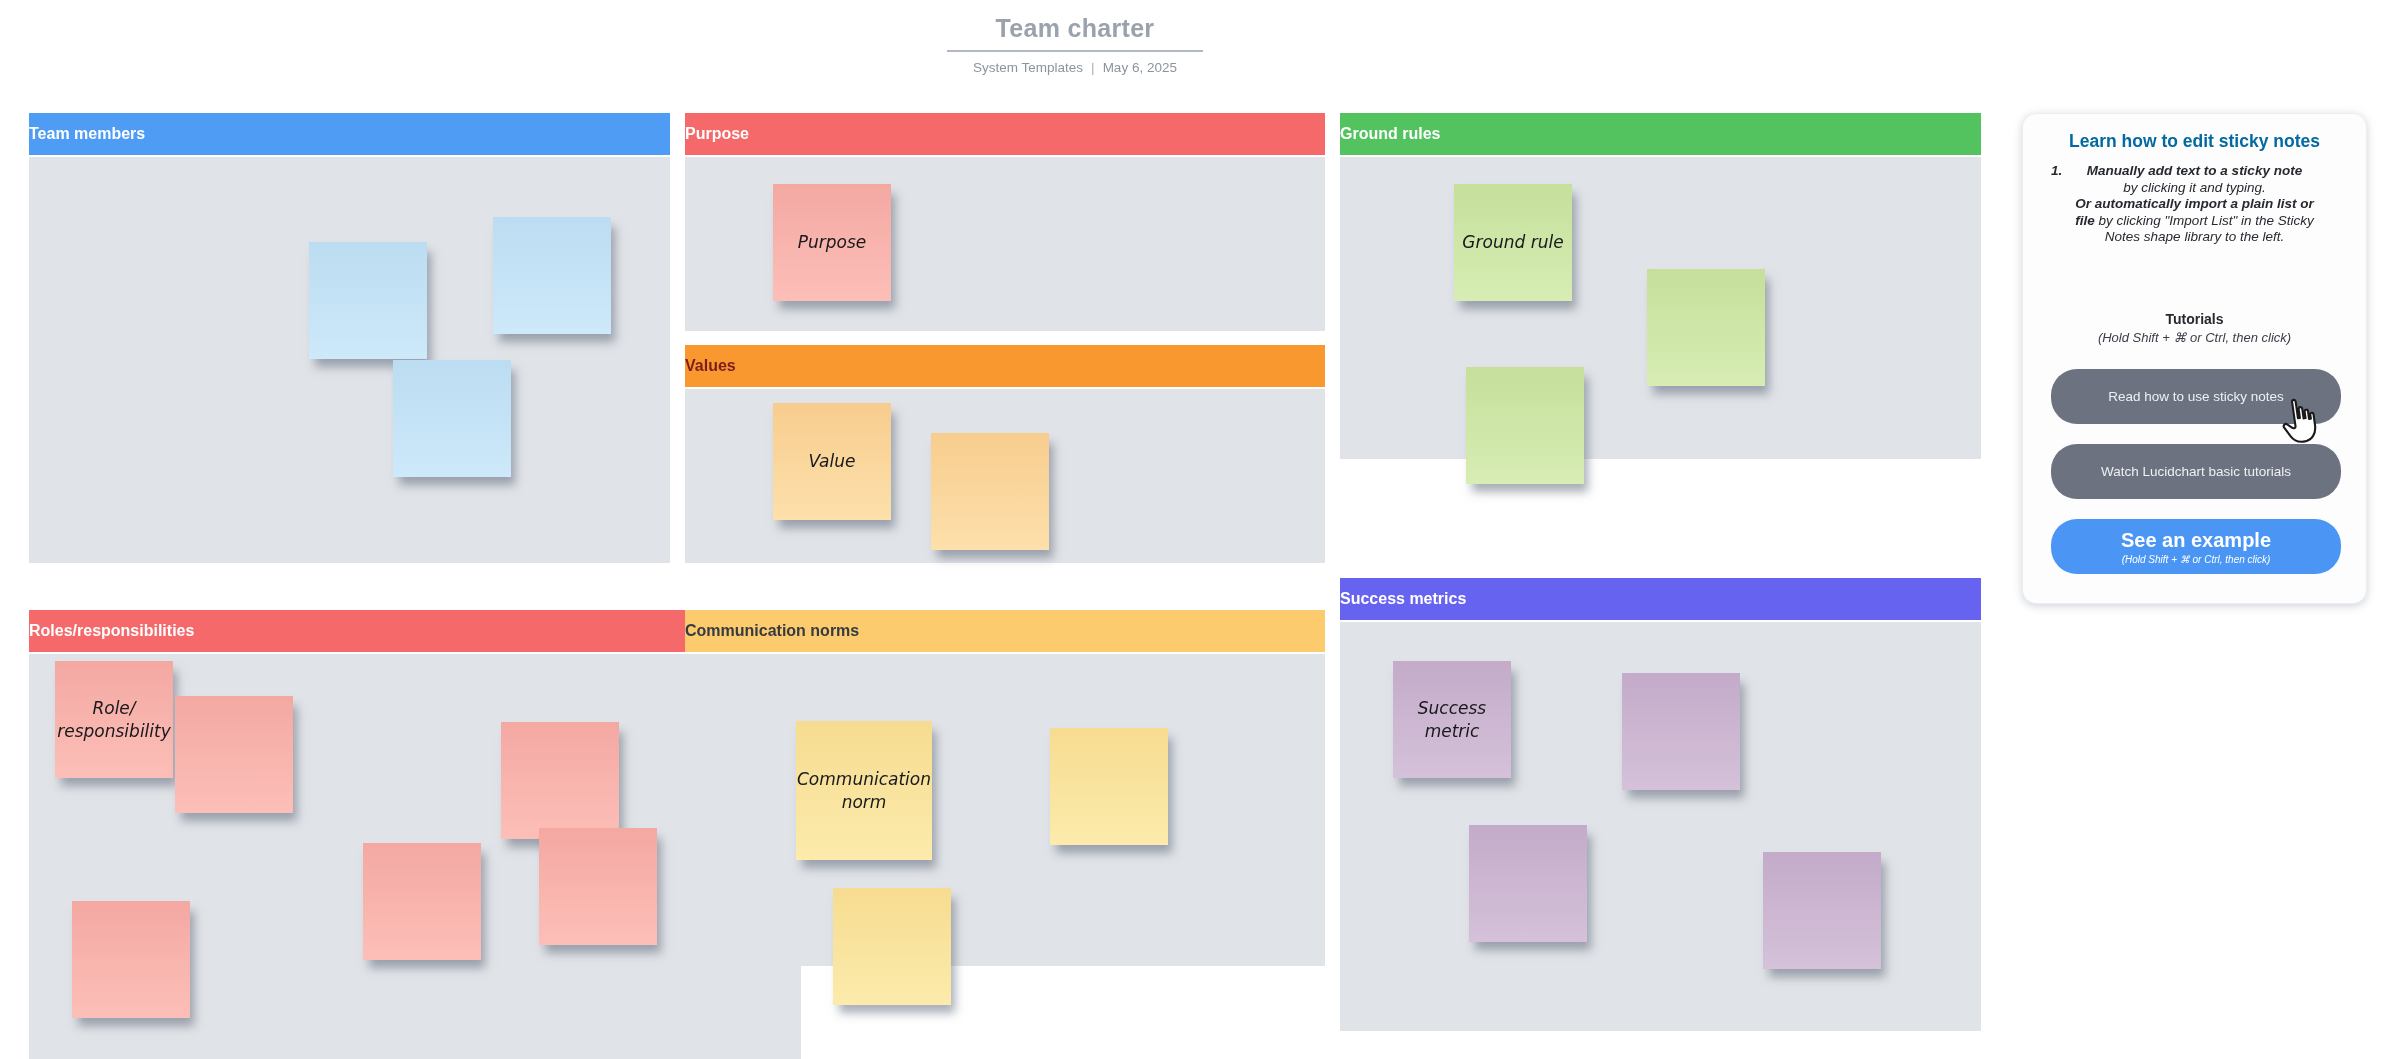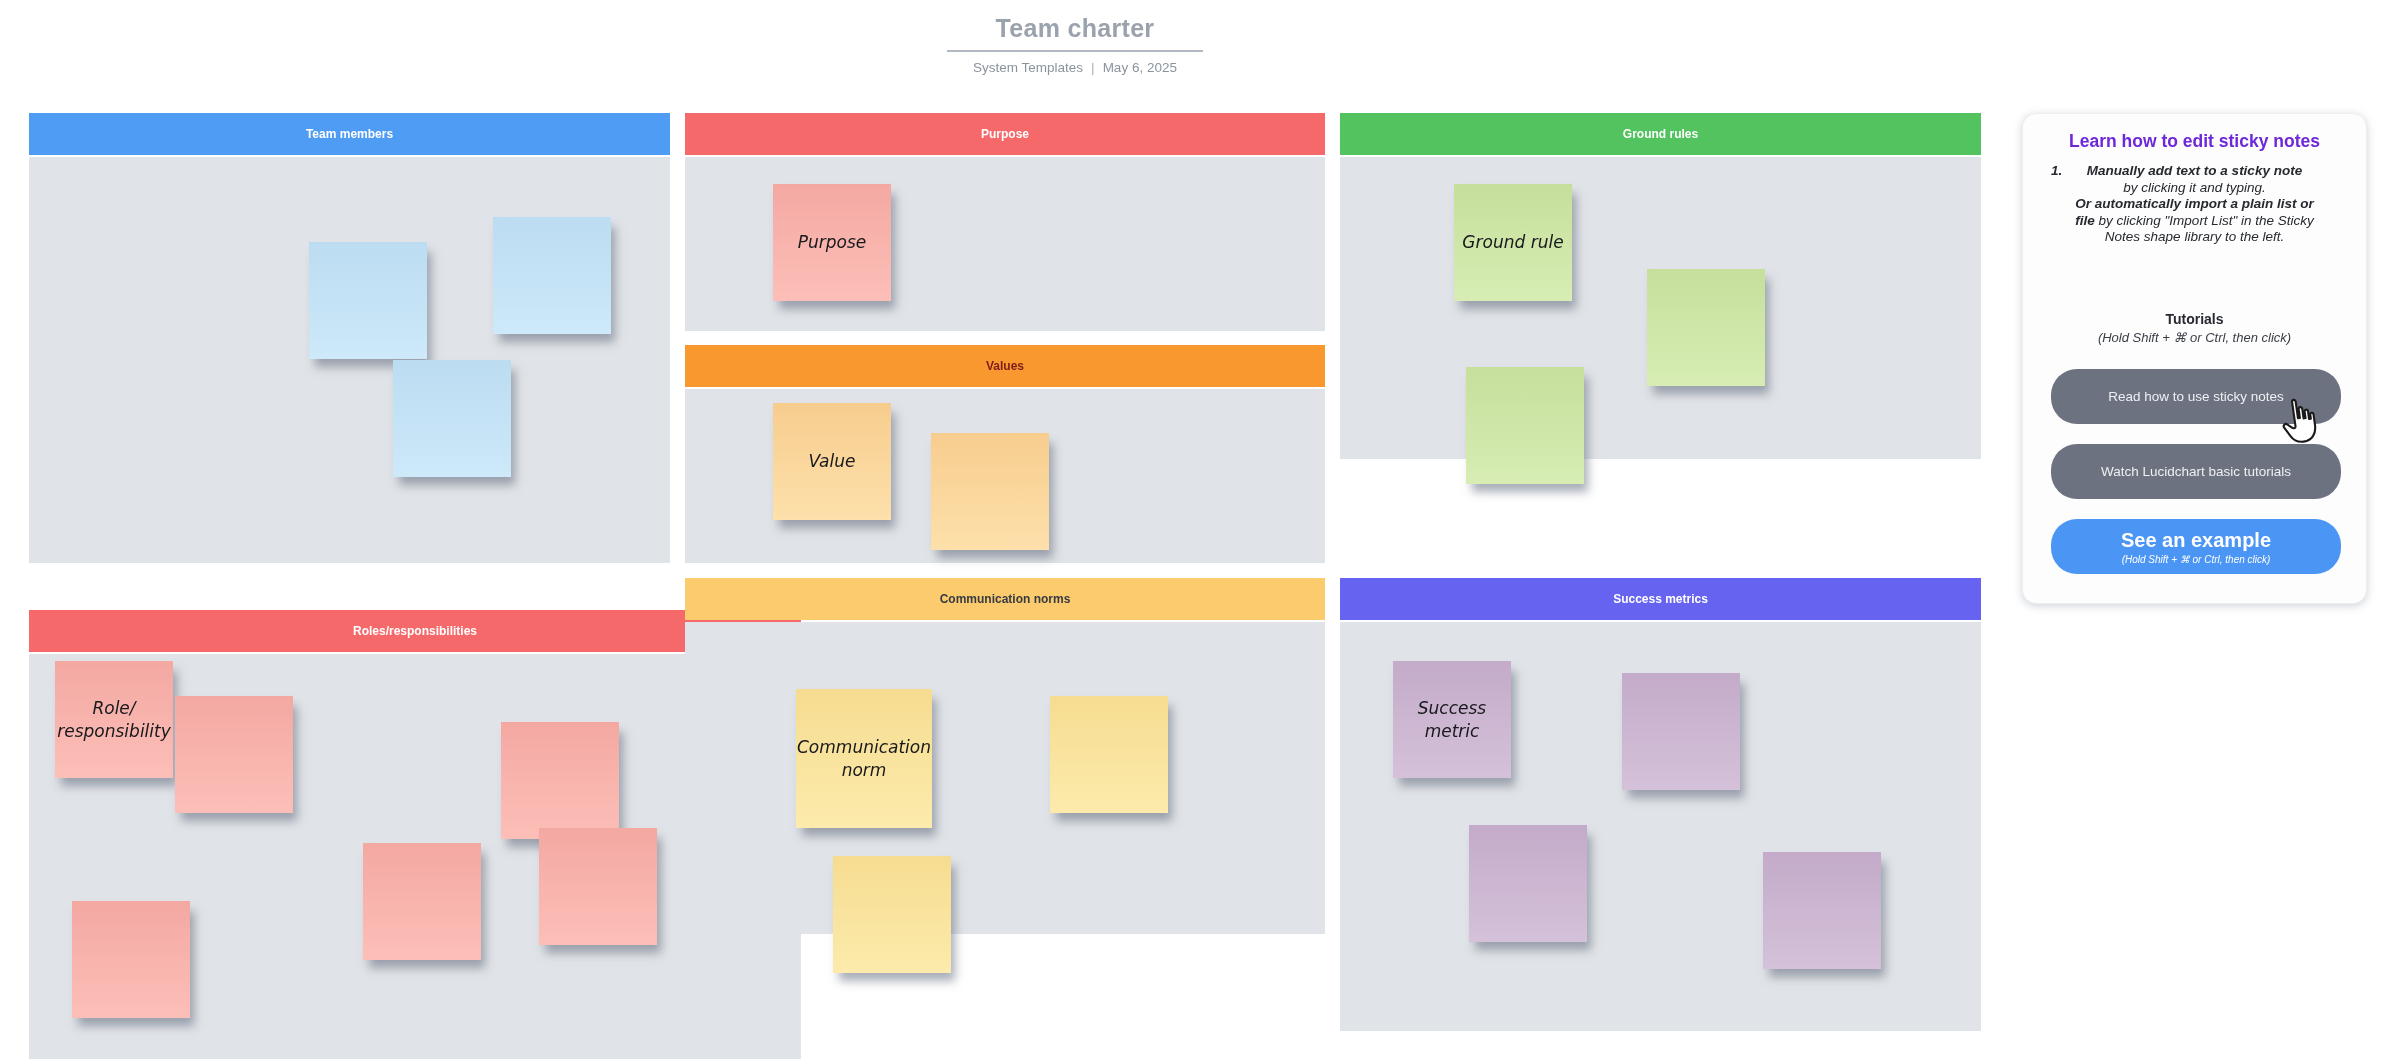--- a/index.html
+++ b/index.html
@@ -15,40 +15,40 @@
   .page-title  { font-size:25px; font-weight:bold; color:#9aa2ad; letter-spacing:.3px;
                  margin:0 0 7px 0; white-space:nowrap; }
   .title-rule  { height:0; border-bottom:2px solid #b2b9c2; }
   .page-subtitle { margin-top:8px; font-size:13.5px; color:#8b949e; white-space:nowrap; }
   .subtitle-pipe { margin:0 8px; color:#a7aeb8; }
 
   
   .panel { position:absolute; }
   .panel-header {
     position:absolute; left:0; top:0; right:0; height:42px;
-    display:flex; align-items:center; justify-content:center;
-    font-size:12px; font-weight:bold;
+    display:flex; align-items:center; justify-content:flex-start;
+    font-size:16px; font-weight:bold;
   }
   .panel-body { position:absolute; left:0; right:0; top:44px; bottom:0; background:#e0e3e7; }
   .note {
     position:absolute; display:flex; align-items:center; justify-content:center;
     text-align:center; padding:6px; line-height:1.3;
     font-style:italic; font-size:17px; color:#17191c;
     font-family:"DejaVu Sans", sans-serif;
     box-shadow:5px 9px 9px -1px rgba(85,95,115,.5);
   }
 
   
   .sidebar {
     position:absolute; left:2022px; top:113px; width:345px; height:491px;
     background:#fdfdfe; border:1px solid #eceef1; border-radius:14px;
     box-shadow:0 2px 8px rgba(120,130,145,.35);
   }
   .sb-title { position:absolute; top:17px; left:0; width:100%; text-align:center;
-              font-size:17.5px; font-weight:bold; color:#6d28d9; }
+              font-size:17.5px; font-weight:bold; color:#0369a1; }
   .sb-instructions { position:absolute; top:49px; left:18px; right:18px; text-align:center;
                      font-size:13.5px; font-style:italic; color:#26292e; line-height:16.5px; }
   .sb-step-number { position:absolute; left:10px; top:0; font-weight:bold; }
   .bold { font-weight:bold; }
   .sb-tutorials { position:absolute; top:197px; left:0; width:100%; text-align:center;
                   font-size:14px; font-weight:bold; color:#26292e; }
   .sb-hint { position:absolute; top:216px; left:0; width:100%; text-align:center;
              font-size:13px; font-style:italic; color:#3a3e45; }
   .sb-btn {
     position:absolute; left:28px; width:290px; height:55px; border:none; border-radius:26px;
@@ -143,21 +143,21 @@
       <div class="note" style="left: 510px; top: 218px; width: 118px; height: 117px; background: linear-gradient(rgb(244, 168, 162), rgb(252, 191, 184));">
         <span></span>
       </div>
       <div class="note" style="left: 334px; top: 233px; width: 118px; height: 117px; background: linear-gradient(rgb(244, 168, 162), rgb(252, 191, 184));">
         <span></span>
       </div>
       <div class="note" style="left: 43px; top: 291px; width: 118px; height: 117px; background: linear-gradient(rgb(244, 168, 162), rgb(252, 191, 184));">
         <span></span>
       </div>
     </section>
-    <section class="panel" style="left: 685px; top: 578px; width: 640px; height: 356px;">
+    <section class="panel" style="left: 685px; top: 610px; width: 640px; height: 356px;">
       <div class="panel-header" style="background: rgb(252, 203, 110); color: rgb(54, 59, 67);">
         <span>Communication norms</span>
       </div>
       <div class="panel-body"></div>
       <div class="note" style="left: 111px; top: 111px; width: 136px; height: 139px; background: linear-gradient(rgb(246, 220, 144), rgb(252, 235, 172));">
         <span>Communication norm</span>
       </div>
       <div class="note" style="left: 365px; top: 118px; width: 118px; height: 117px; background: linear-gradient(rgb(246, 220, 144), rgb(252, 235, 172));">
         <span></span>
       </div>

